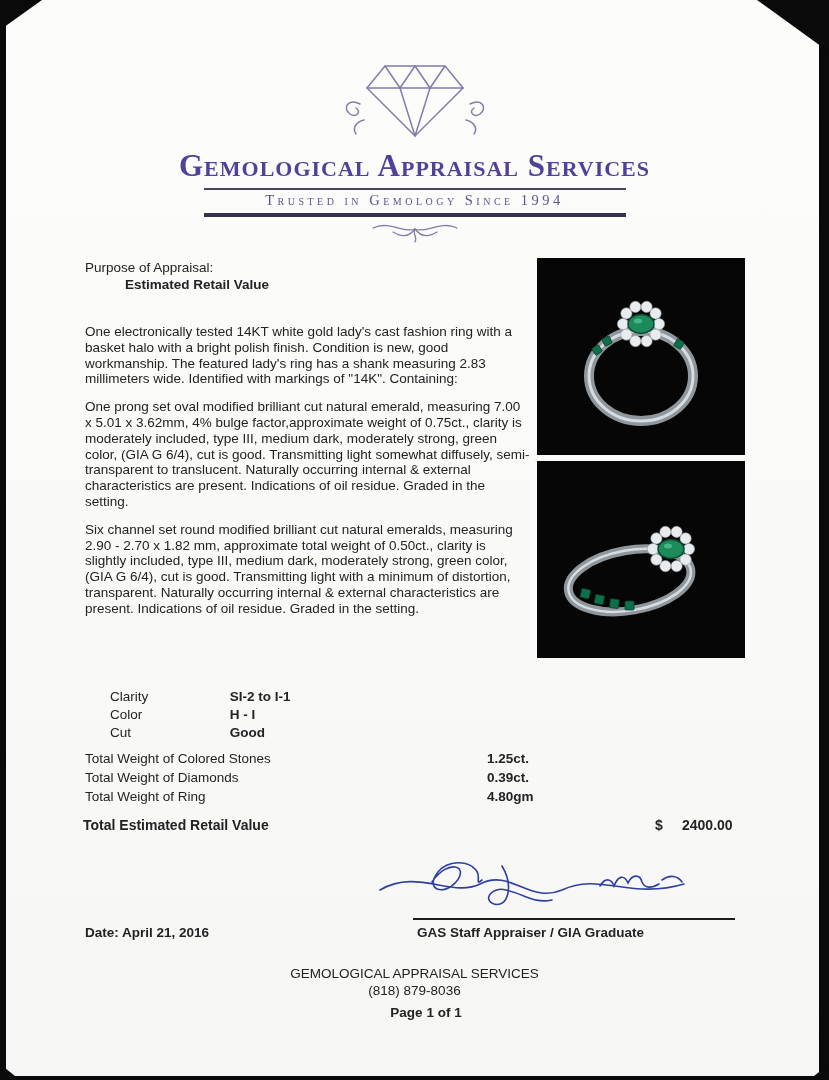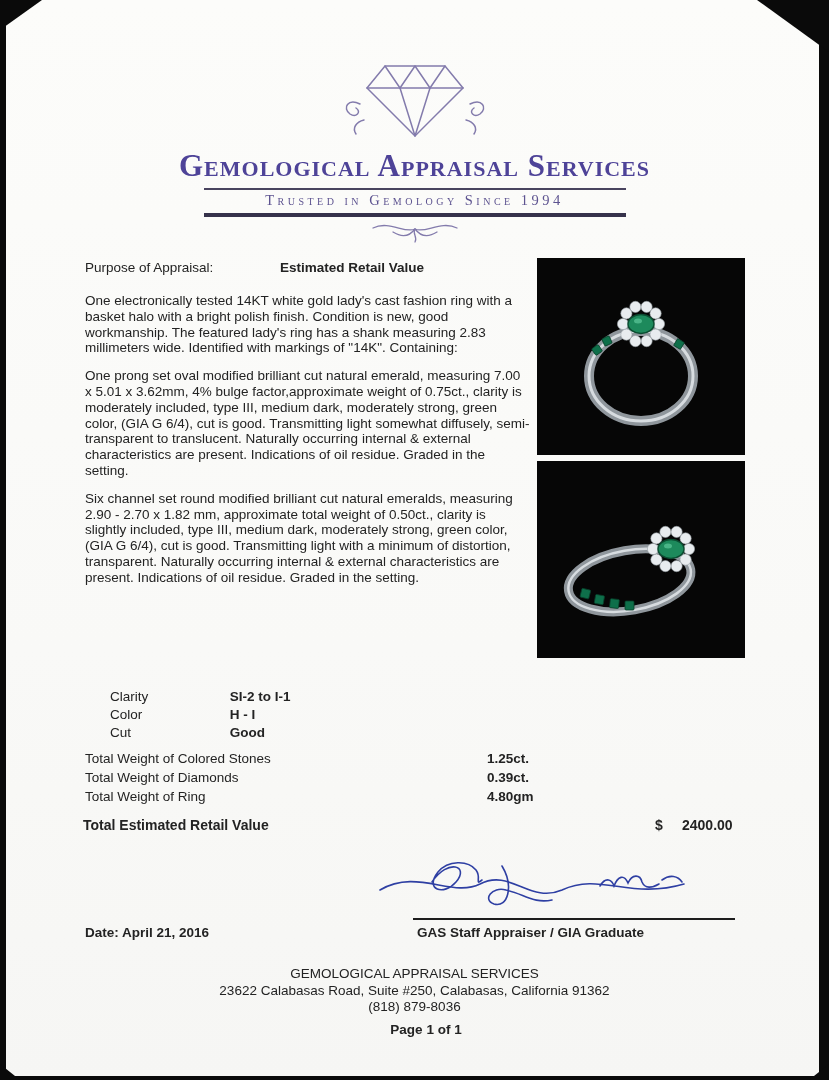--- a/index.html
+++ b/index.html
@@ -35,26 +35,26 @@
   .rule-thin { width:422px; height:2px; background:#49445f; margin:5px auto 3px; }
   .tagline {
     font-family:"Liberation Serif", serif; font-variant:small-caps;
     font-size:14.5px; letter-spacing:3.5px; color:#5d5390; line-height:1.1;
   }
   .rule-thick { width:422px; height:4px; background:#36324b; margin:5px auto 2px; }
   .flourish-svg { display:block; margin:0 auto; }
 
   
   .meta { position:absolute; left:85px; top:260px; font-size:13.5px; line-height:16.5px; }
-  .meta-row { display:flex; }
+  .meta-row { display:flex;flex-direction:column; }
   .meta-label { width:155px; }
   .meta-val { font-weight:700;margin-left:40px; }
 
   
-  .desc-col { position:absolute; left:85px; top:293px; width:445px; font-size:13.5px; line-height:15.8px; }
+  .desc-col { position:absolute; left:85px; top:324px; width:445px; font-size:13.5px; line-height:15.8px; }
   .desc-col p + p { margin-top:12px; }
   .p4 { position:absolute; left:85px; top:644px; width:652px; font-size:13.5px; line-height:15.8px; white-space:pre-line; }
 
   
   .photo { position:absolute; width:208px; height:197px; background:#060606; }
   .photo-1 { left:537px; top:258px; }
   .photo-2 { left:537px; top:461px; }
 
   
   .grading { position:absolute; left:110px; top:688px; font-size:13.5px; line-height:18px; }
@@ -234,18 +234,17 @@
       <path d="M238 46 c 6 -10 12 -6 14 0 c 4 -10 10 -12 14 -3 c 4 -9 12 -9 14 -1 c 3 7 10 6 17 2"></path>
       <path d="M300 40 c 8 -6 16 -4 20 2"></path>
     </g>
   </svg>
   <div class="sig-line"></div>
   <div class="appraiser">GAS Staff Appraiser / GIA Graduate</div>
   <div class="date-line">Date: April 21, 2016</div>
 
   <footer class="footer">
     <div>GEMOLOGICAL APPRAISAL SERVICES</div>
-    <div>23622 Calabasas Road, Suite #250, Calabasas, California 91362</div>
     <div>(818) 879-8036</div>
     <div class="footer-page">Page 1 of 1</div>
   </footer>
 
 </div>
 
 </body></html>

